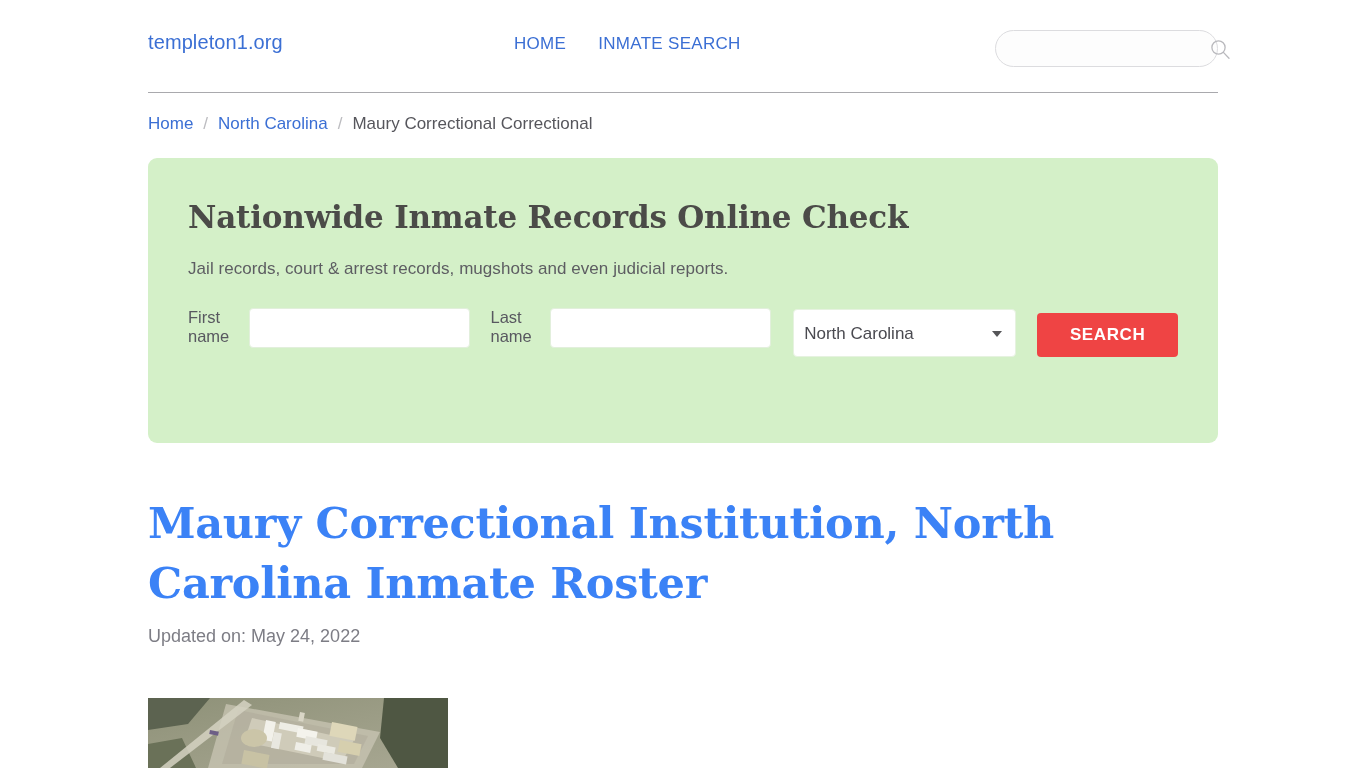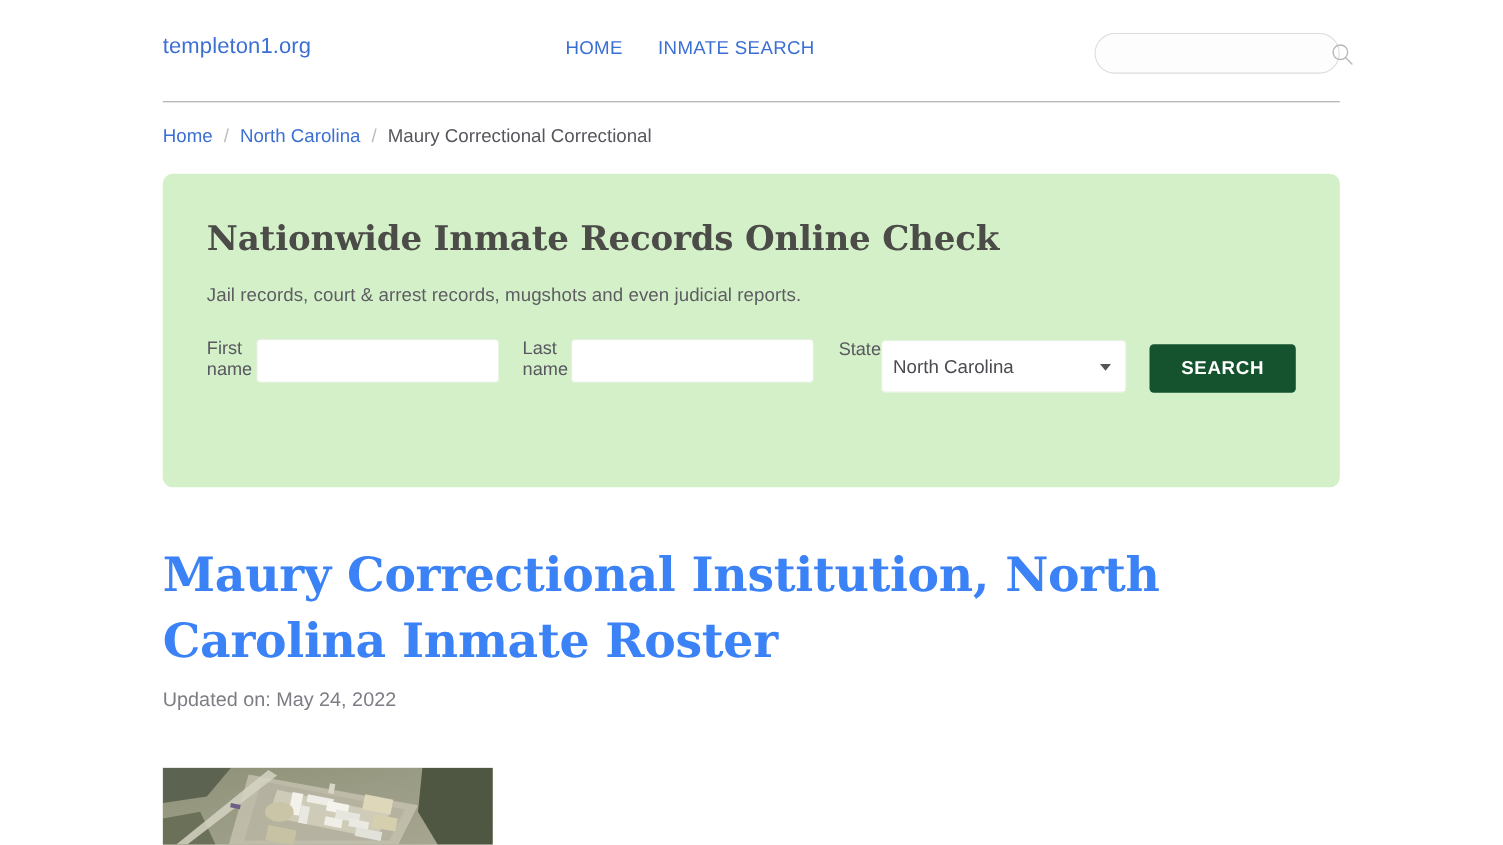--- a/index.html
+++ b/index.html
@@ -215,21 +215,21 @@
     border-left: 5px solid transparent;
     border-right: 5px solid transparent;
     border-top: 6px solid #555558;
     pointer-events: none;
   }
 
   .search-btn {
     margin-left: 21px;
     width: 150px;
     height: 44px;
-    background: #14532d;
+    background: #ef4444;
     color: #ffffff;
     border: none;
     border-radius: 4px;
     font-size: 17px;
     font-weight: bold;
     letter-spacing: 0.6px;
     font-family: "Liberation Sans", sans-serif;
     cursor: pointer;
   }
 
@@ -333,21 +333,20 @@
         <label class="field-label">First name</label>
         <input type="text" placeholder="" style="">
       </div>
 
       <div class="field last">
         <label class="field-label">Last name</label>
         <input type="text" placeholder="" style="">
       </div>
 
       <div class="field">
-        <label class="field-label">State</label>
         <div class="select-wrap">
           <select>
             <option>North Carolina</option>
           </select>
           <span class="select-arrow"></span>
         </div>
       </div>
 
       <button class="search-btn" type="submit">SEARCH</button>
     </form>

